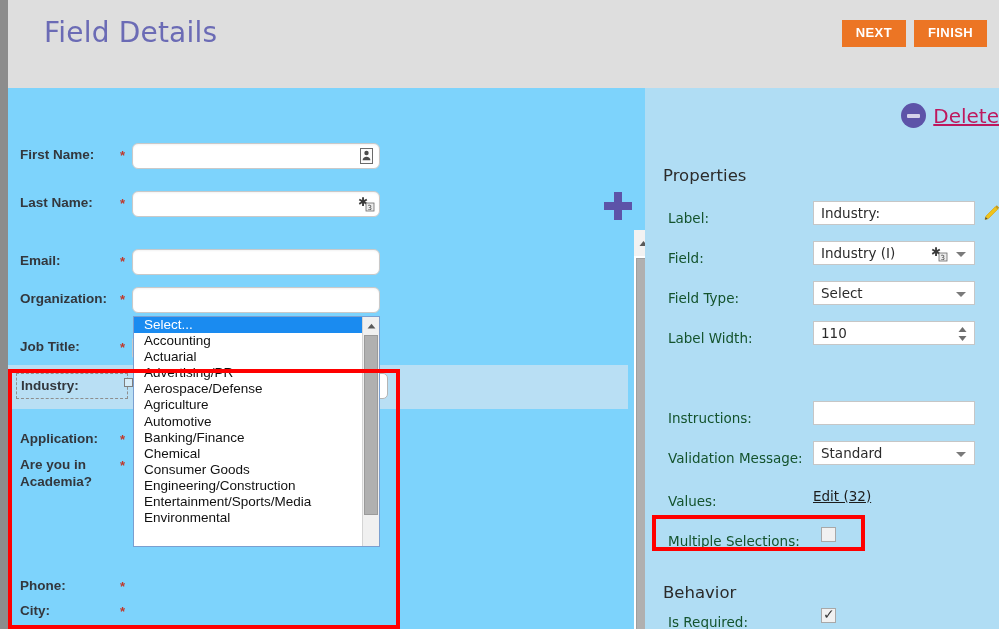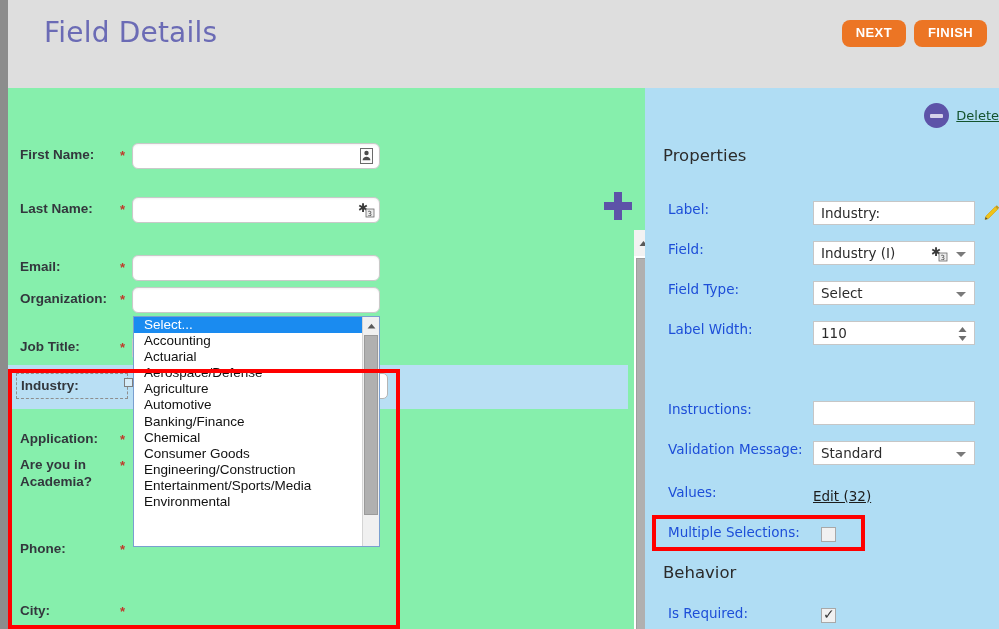--- a/index.html
+++ b/index.html
@@ -55,28 +55,28 @@
     background: #ec7524;
     color: #ffffff;
     border: none;
     font-size: 13px;
     font-weight: 700;
     font-family: "Liberation Sans", sans-serif;
     letter-spacing: 0.4px;
     padding: 6px 14px 7px 14px;
     cursor: pointer;
     line-height: 14px;
-    border-radius: 8px;
+    border-radius: 0;
   }
   
   .form-canvas {
     position: absolute;
     left: 8px; top: 88px;
     width: 637px; height: 541px;
-    background: #86efac;
+    background: #7dd3fc;
     overflow: hidden;
   }
   .plus-icon {
     position: absolute;
     left: 592px; top: 100px;
     width: 36px; height: 36px;
     z-index: 5;
   }
   
   .frow {
@@ -277,45 +277,46 @@
     display: flex;
     align-items: center;
     justify-content: center;
   }
   .minus-bar {
     width: 13px; height: 4px;
     background: #d6d2ea;
     border-radius: 1px;
   }
   .delete-link {
-    font-size: 13px;
-    color: #14532d;
+    font-size: 20px;
+    color: #be185d;
     text-decoration: underline;
     font-family: "DejaVu Sans", sans-serif;
     cursor: pointer;
   }
   .section-title {
     position: absolute;
     left: 18px;
     font-size: 16.5px;
     color: #2b2b2b;
     font-family: "DejaVu Sans", sans-serif;
     font-weight: 400;
+    margin-top: 20px;
   }
   .prow {
     position: absolute;
     left: 0;
     width: 354px;
     height: 40px;
   }
   .plabel {
     position: absolute;
-    left: 23px; top: 0;
+    left: 23px; top: 9px;
     font-size: 13.5px;
-    color: #1d4ed8;
+    color: #14532d;
     font-family: "DejaVu Sans", sans-serif;
     white-space: nowrap;
   }
   .pfield {
     position: absolute;
     left: 168px; top: 0px;
     width: 162px; height: 24px;
     background: #ffffff;
     border: 1px solid #c6c6c6;
     box-sizing: border-box;
@@ -401,35 +402,35 @@
         <span class="field-icon">
           <svg width="17" height="18" viewBox="0 0 17 18">
             <rect x="2.5" y="1.5" width="12" height="15" fill="#fbfbfb" stroke="#6a6a6a" stroke-width="1"></rect>
             <circle cx="8.5" cy="6" r="2.2" fill="#4a4a4a"></circle>
             <path d="M4.6 13.2c0-2.2 1.8-3.4 3.9-3.4s3.9 1.2 3.9 3.4z" fill="#4a4a4a"></path>
           </svg>
         </span>
       </div>
     </div>
 
-    <div class="frow" style="top:112px">
+    <div class="frow" style="top:106px">
       <div class="flabel">Last Name:</div>
       <div class="fstar">*</div>
       <div class="finput">
         <span class="field-icon">
           <svg width="17" height="18" viewBox="0 0 17 18">
             <text x="0" y="11" font-size="12" fill="#3a3a3a" font-family="DejaVu Sans, sans-serif">✱</text>
             <rect x="8" y="8" width="8" height="8" fill="#ececec" stroke="#6a6a6a" stroke-width="0.8"></rect>
             <text x="9.5" y="15" font-size="7" fill="#3a3a3a" font-family="DejaVu Sans, sans-serif">3</text>
           </svg>
         </span>
       </div>
     </div>
 
-    <div class="frow" style="top:170px">
+    <div class="frow" style="top:164px">
       <div class="flabel">Email:</div>
       <div class="fstar">*</div>
       <div class="finput"></div>
     </div>
 
     <div class="frow" style="top:202px">
       <div class="flabel">Organization:</div>
       <div class="fstar">*</div>
       <div class="finput"></div>
     </div>
@@ -453,21 +454,21 @@
     </div>
 
     <div class="frow" style="top:342px">
       <div class="flabel">Application:</div>
       <div class="fstar">*</div>
     </div>
     <div class="frow" style="top:368px">
       <div class="flabel" style="width:86px">Are you in Academia?</div>
       <div class="fstar">*</div>
     </div>
-    <div class="frow" style="top:452px">
+    <div class="frow" style="top:489px">
       <div class="flabel">Phone:</div>
       <div class="fstar">*</div>
     </div>
     <div class="frow" style="top:514px">
       <div class="flabel">City:</div>
       <div class="fstar">*</div>
     </div>
 
     <div class="canvas-scroll">
       <div class="canvas-scroll-up">
@@ -476,20 +477,21 @@
           </svg>
       </div>
       <div class="canvas-scroll-thumb"></div>
     </div>
   </div>
 
   <div class="dropdown-list">
     <div class="dd-option selected">Select...</div>
     <div class="dd-option">Accounting</div>
     <div class="dd-option">Actuarial</div>
+    <div class="dd-option">Advertising/PR</div>
     <div class="dd-option">Aerospace/Defense</div>
     <div class="dd-option">Agriculture</div>
     <div class="dd-option">Automotive</div>
     <div class="dd-option">Banking/Finance</div>
     <div class="dd-option">Chemical</div>
     <div class="dd-option">Consumer Goods</div>
     <div class="dd-option">Engineering/Construction</div>
     <div class="dd-option">Entertainment/Sports/Media</div>
     <div class="dd-option">Environmental</div>
     <div class="dd-scroll">

